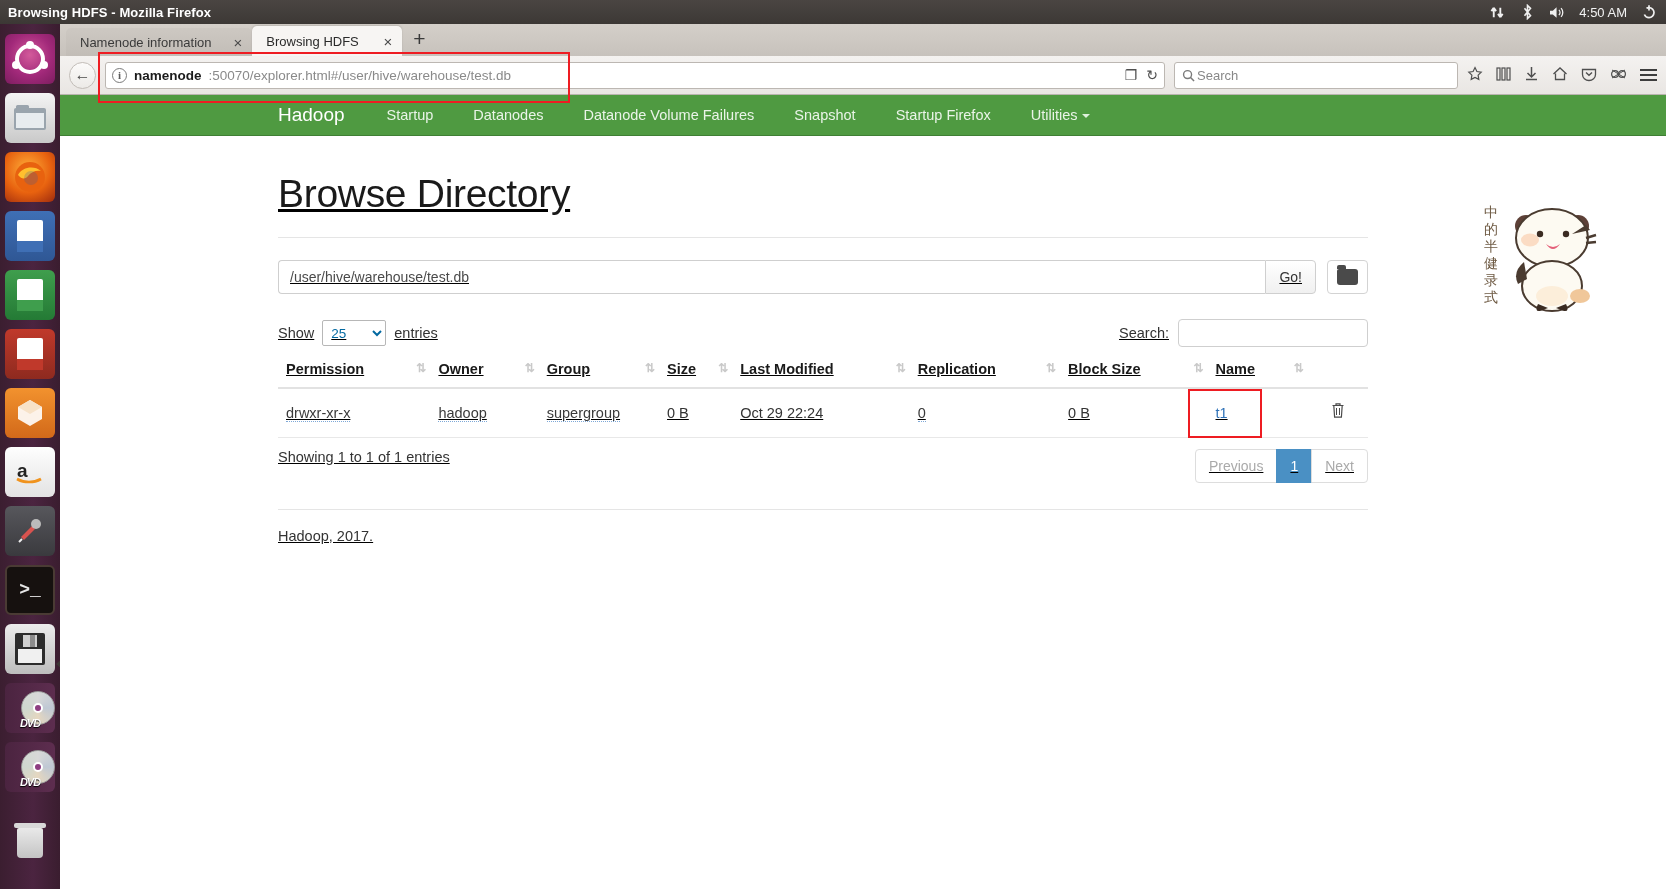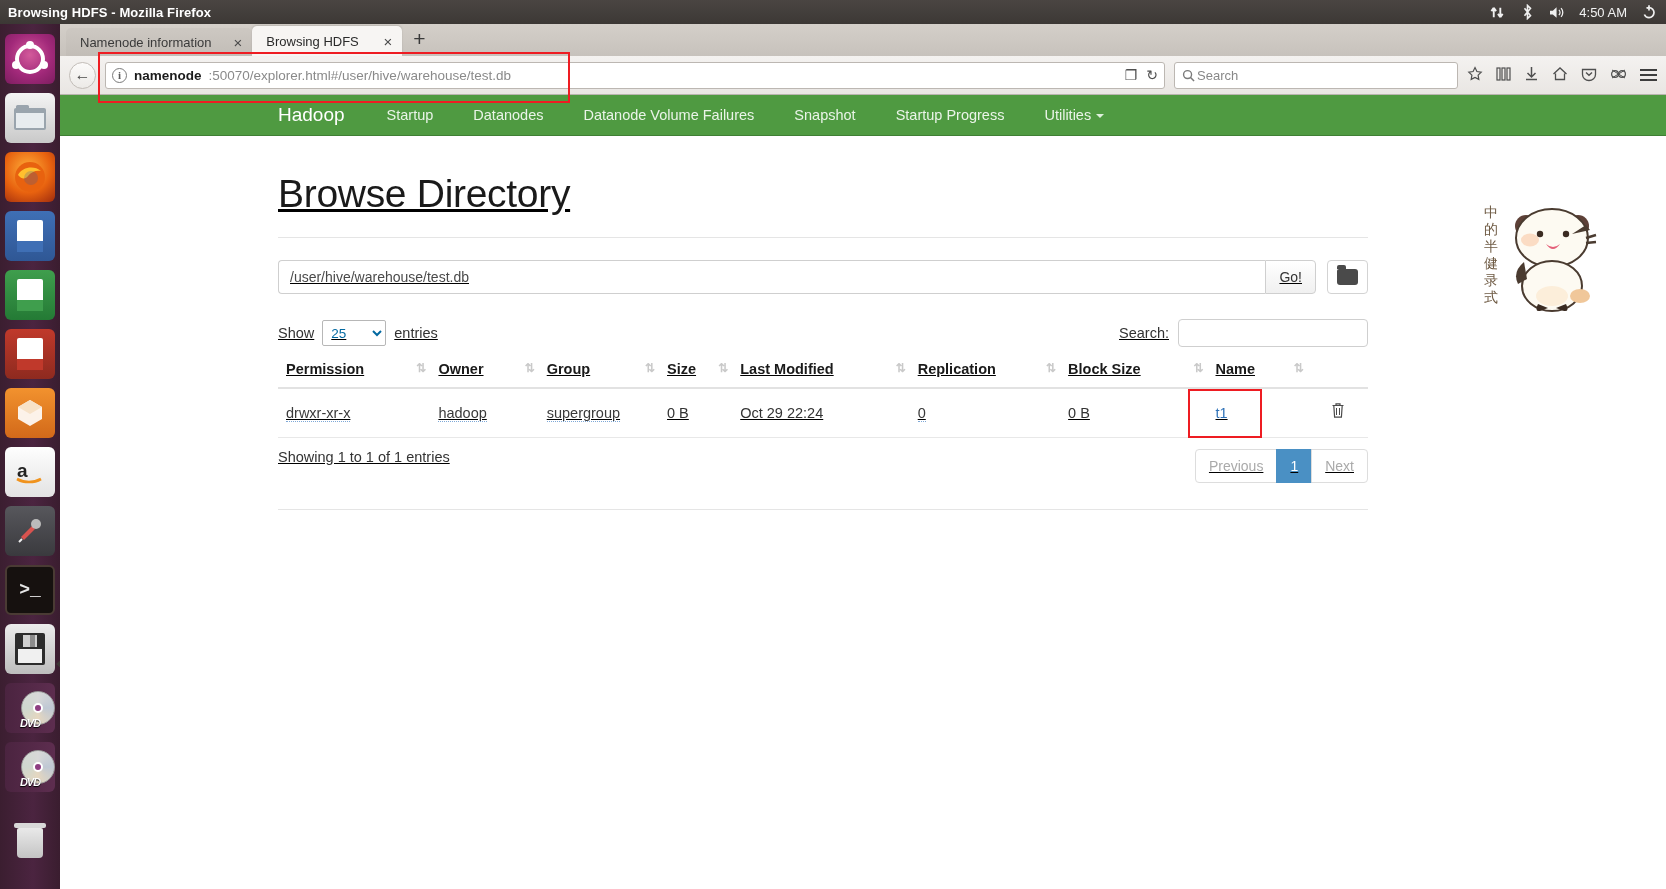--- a/index.html
+++ b/index.html
@@ -425,21 +425,21 @@
   </div>
 
   <div id="page">
 
     <div id="hadoop-nav">
       <span class="brand">Hadoop</span>
       <span class="nav-link">Startup</span>
       <span class="nav-link">Datanodes</span>
       <span class="nav-link">Datanode Volume Failures</span>
       <span class="nav-link">Snapshot</span>
-      <span class="nav-link">Startup Progress</span>
+      <span class="nav-link">Startup Firefox</span>
       <span class="nav-link"><span>Utilities</span><span class="caret"></span></span>
     </div>
 
     <div id="container">
 
       <h1 id="title">Browse Directory</h1>
       <div class="hr"></div>
 
       <div class="path-row">
         <div class="input-group">
@@ -506,20 +506,21 @@
       <div class="bottom-row">
         <div class="info-text">Showing 1 to 1 of 1 entries</div>
         <div class="pager">
           <div>Previous</div>
           <div class="num">1</div>
           <div class="next">Next</div>
         </div>
       </div>
 
       <div class="footer-hr"></div>
+      <div id="footer-text">Hadoop, 2017.</div>
     </div>
 
     <div id="panda">
       <div class="panda-col">中的半健录式</div>
       <svg width="104" height="108" viewBox="0 0 104 108" style="position:absolute;left:16px;top:0">
         <ellipse cx="26" cy="22" rx="11" ry="11" fill="#5d4037"></ellipse>
         <ellipse cx="78" cy="22" rx="11" ry="11" fill="#5d4037"></ellipse>
         <ellipse cx="26" cy="22" rx="5.5" ry="5.5" fill="#e8a7a7"></ellipse>
         <ellipse cx="78" cy="22" rx="5.5" ry="5.5" fill="#e8a7a7"></ellipse>
         <ellipse cx="52" cy="34" rx="36" ry="29" fill="#fdfaf2" stroke="#4a3b30" stroke-width="2"></ellipse>

